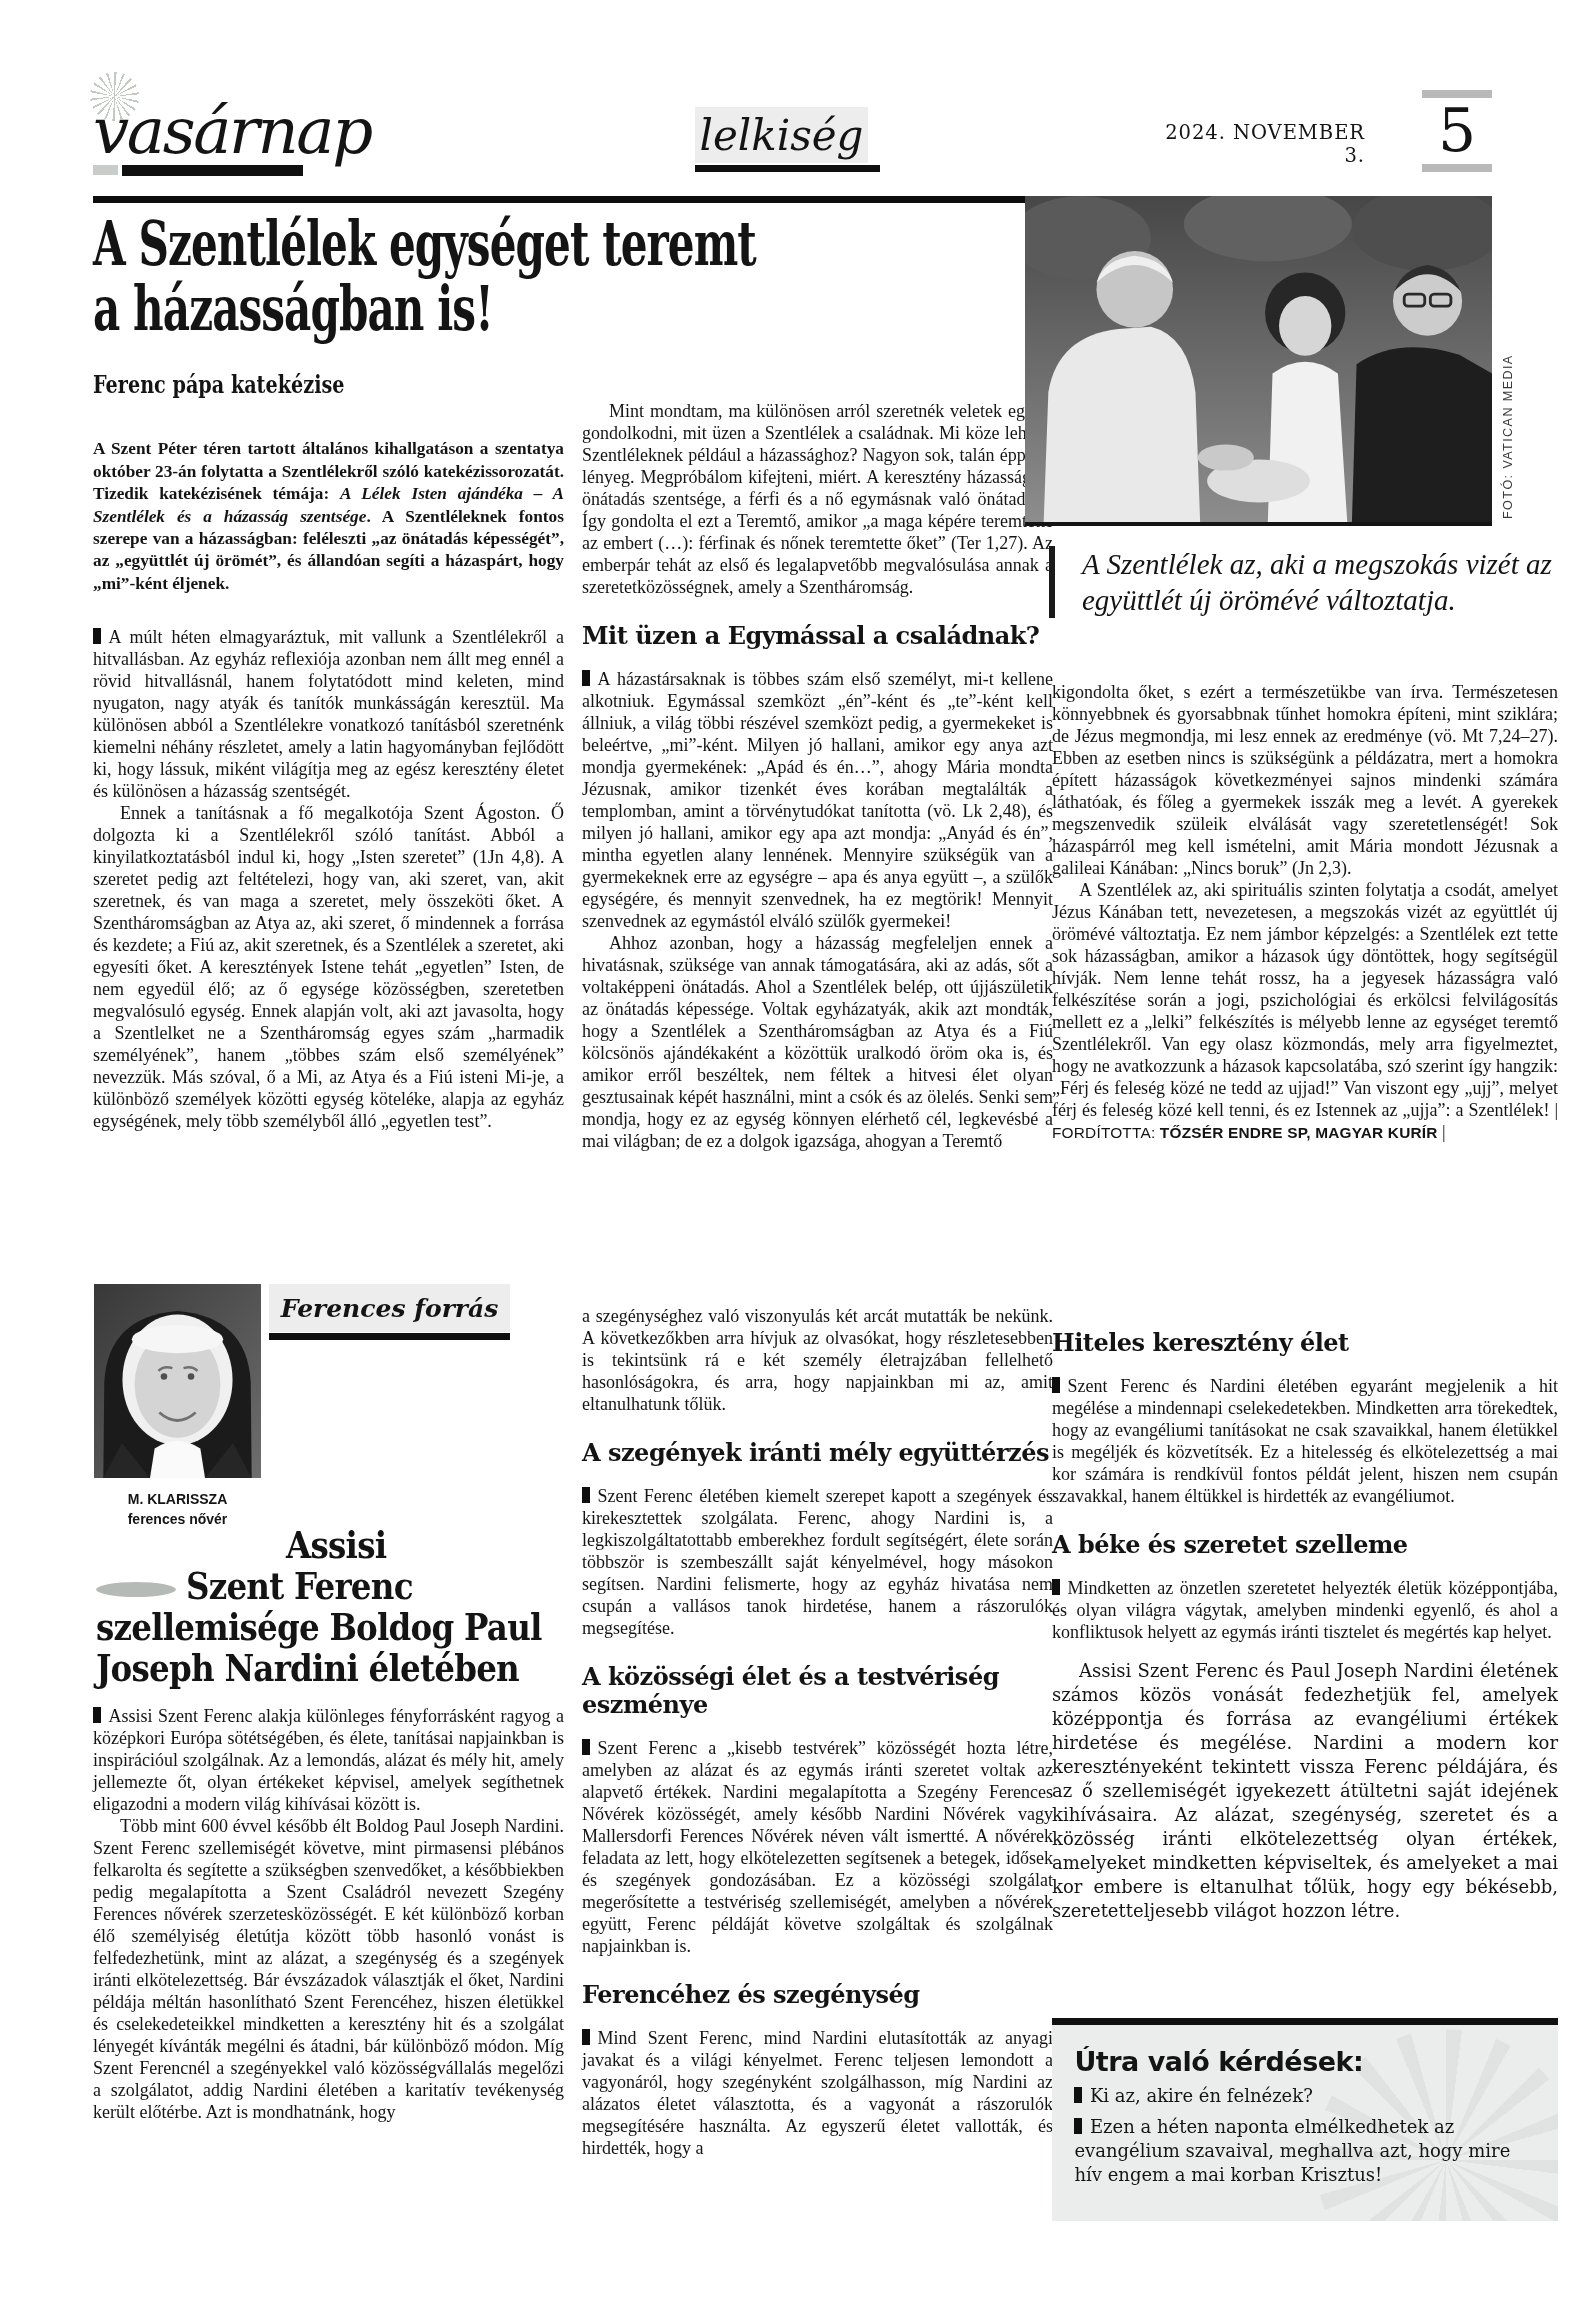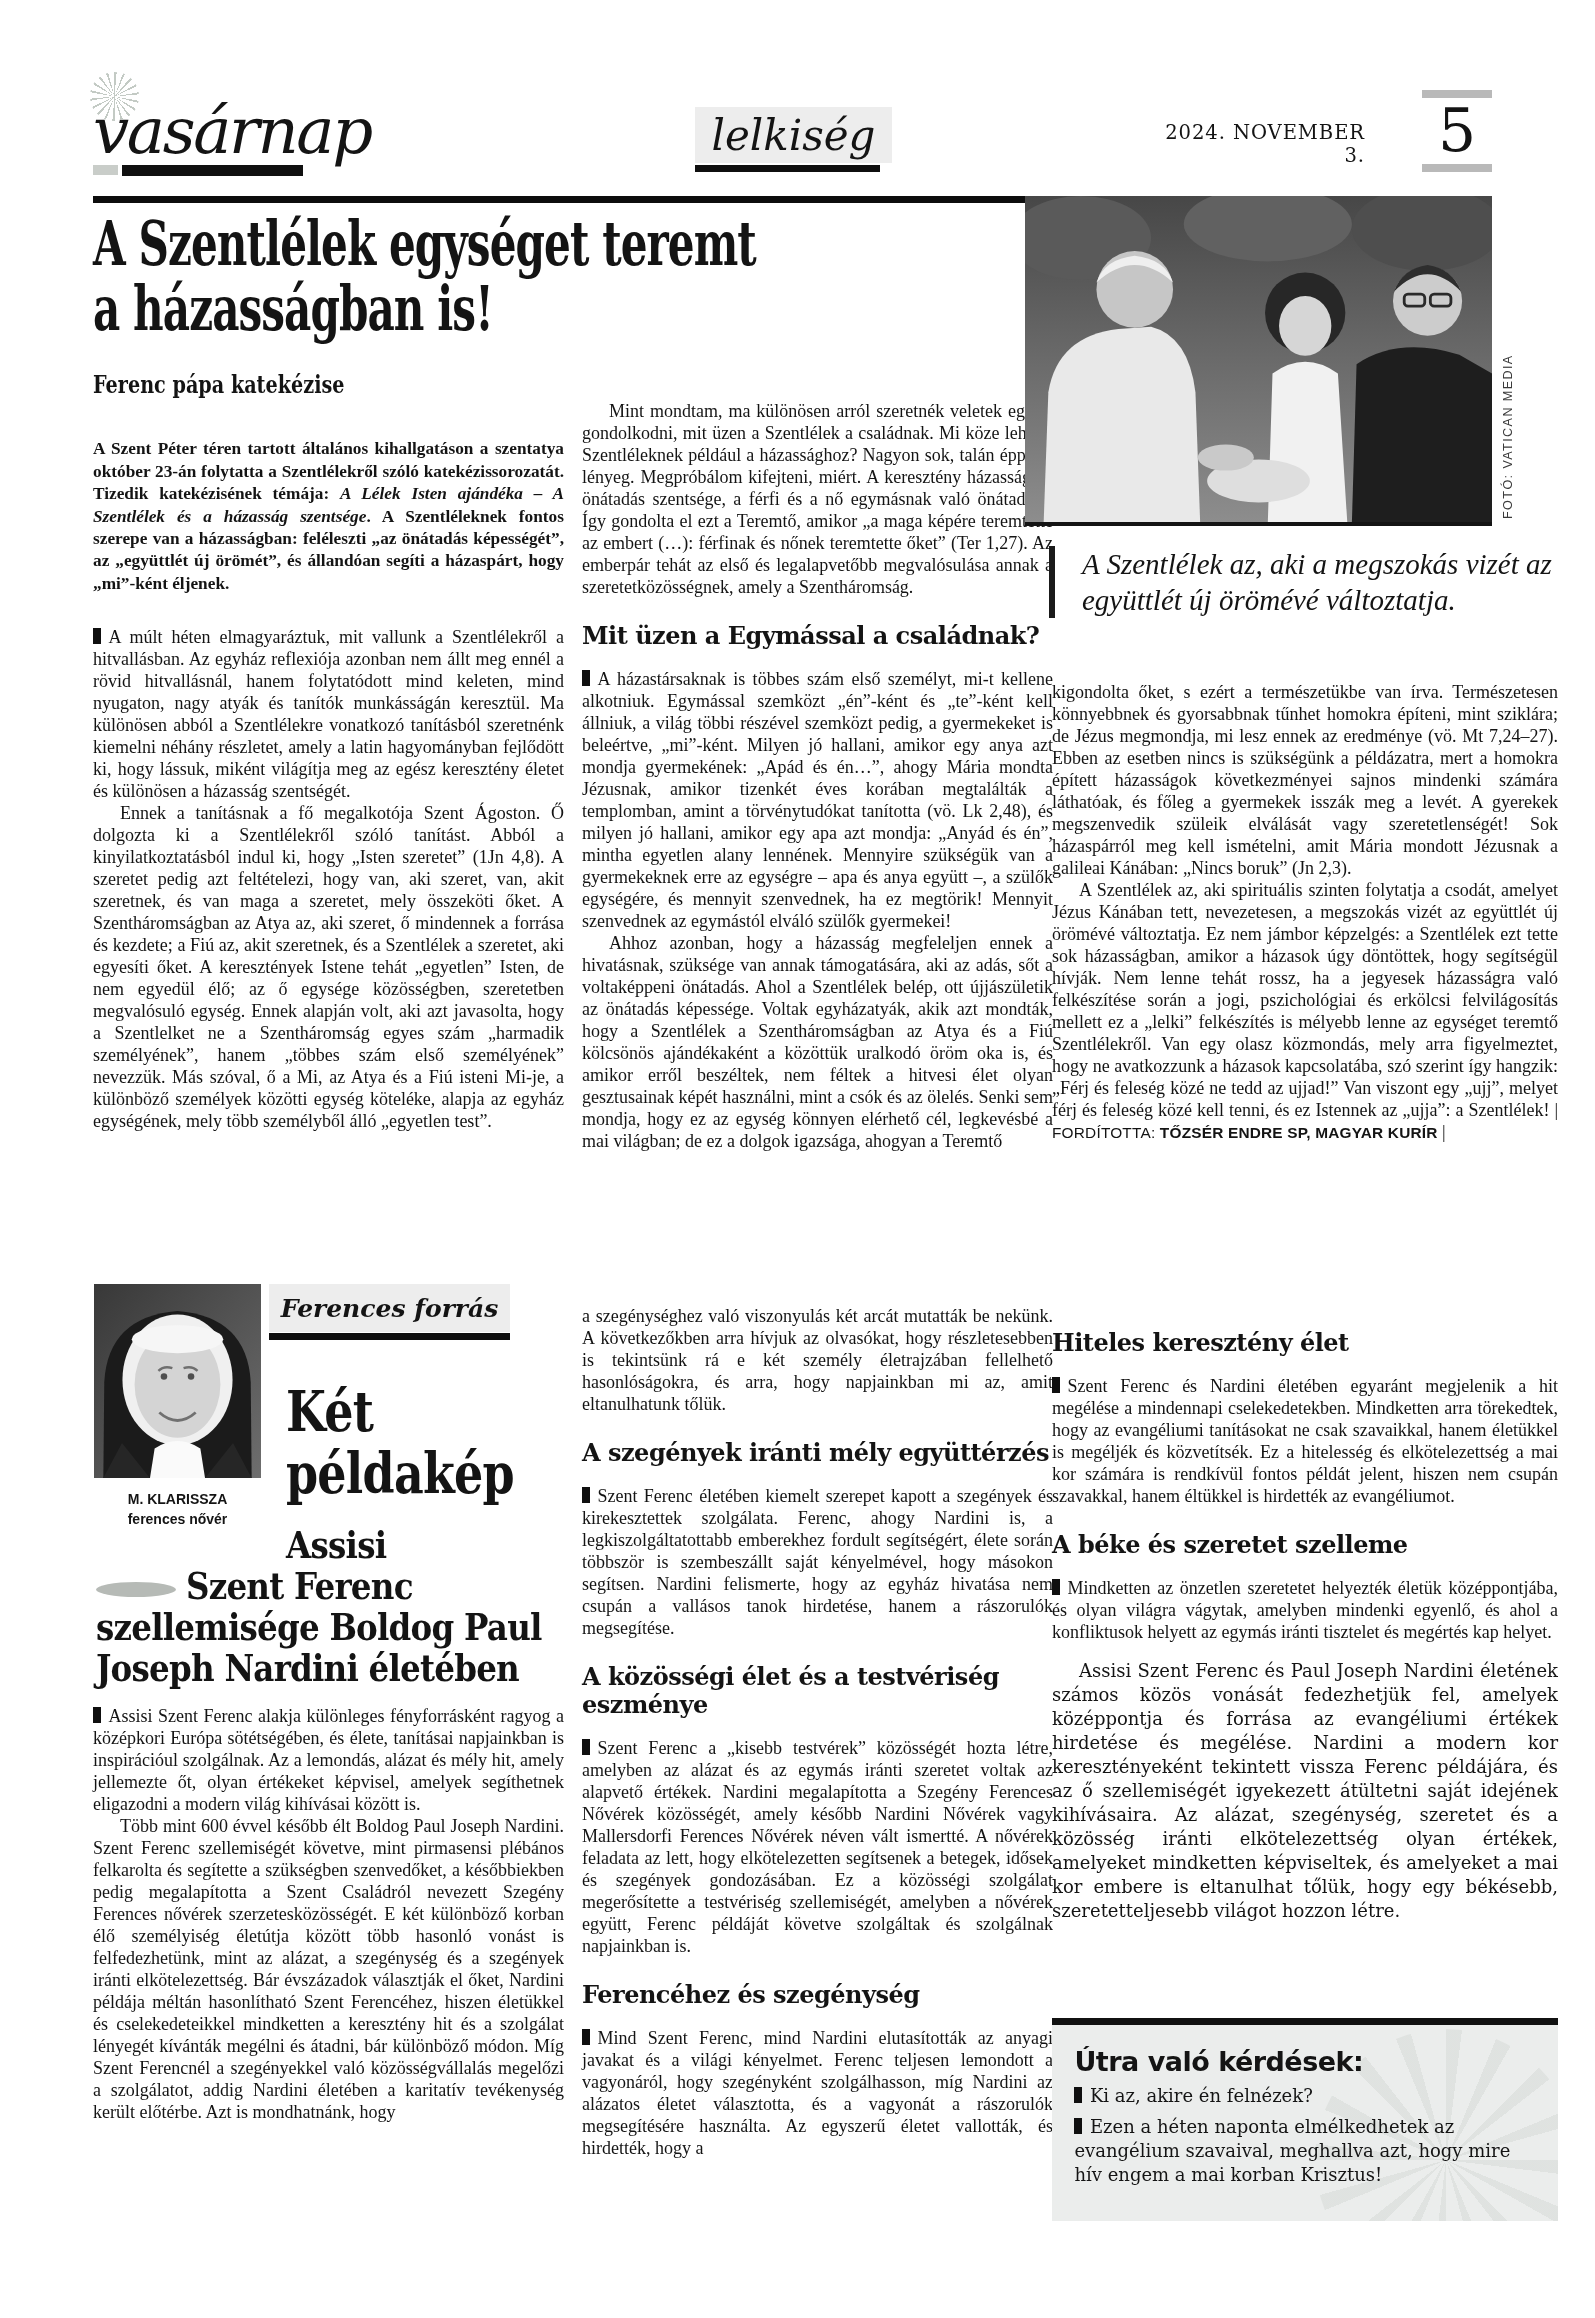--- a/index.html
+++ b/index.html
@@ -9,21 +9,21 @@
   
   .logo { position:absolute; left:93px; top:99px; }
   .logo-text { font-family:"DejaVu Serif", serif; font-style:italic; font-size:64px;
                line-height:65px; letter-spacing:-2.3px; white-space:nowrap; }
   .sun-icon { position:absolute; left:-2.8px; top:-27px; width:49px; height:49px;
               border-radius:50%;
               background:repeating-conic-gradient(#c3cac4 0deg 5deg, transparent 5deg 20deg); }
   .logo-underline-gray  { position:absolute; left:0px;  top:66px; width:25px;  height:9.8px; background:#c9cdc9; }
   .logo-underline-black { position:absolute; left:29px; top:66px; width:181px; height:10.7px; background:#101010; }
 
-  .section-box { position:absolute; left:695px; top:107px; width:197px; height:56px;
+  .section-box { position:absolute; left:695px; top:107px; width:173px; height:56px;
                  background:#ededed; display:flex; align-items:center; justify-content:center; }
   .section-text { font-family:"DejaVu Serif", serif; font-style:italic; font-size:42px; }
   .section-bar { position:absolute; left:695px; top:165px; width:185px; height:6.5px; background:#0f0f0f; }
 
   .date-text { position:absolute; left:1154px; top:121px; width:211px; text-align:right;
                font-family:"DejaVu Serif", serif; font-size:19.6px; letter-spacing:0.9px; }
 
   .pagenum-block { position:absolute; left:1422px; top:90px; width:70px; text-align:center; }
   .pagenum-bar { height:7.5px; background:#b9b9b9; }
   .pagenum-num { font-family:"DejaVu Serif", serif; font-size:60px; line-height:62px; padding:1.9px 0 2.8px; }
@@ -221,24 +221,20 @@
   <div class="photo2-caption">
     <div>M. KLARISSZA</div>
     <div>ferences nővér</div>
   </div>
 
   <div class="tag-box">
     <span class="tag-text">Ferences forrás</span>
   </div>
   <div class="tag-bar"></div>
 
-  <h2 class="a2-title" style="margin:0;">
-    <span class="cond">Két</span>
-    <span class="cond">példakép</span>
-  </h2>
 
   <div class="a2-sub sub-assisi"><span class="cond">Assisi</span></div>
   <div class="deco-ellipse"></div>
   <div class="a2-sub sub-szentferenc"><span class="cond">Szent Ferenc</span></div>
   <div class="a2-sub sub-line3"><span class="cond">szellemisége Boldog Paul</span></div>
   <div class="a2-sub sub-line4"><span class="cond">Joseph Nardini életében</span></div>
 
   <div class="a2-col1">
       <p class="para"><span class="pmark"></span>Assisi Szent Ferenc alakja különleges fényforrásként ragyog a középkori Európa sötétségében, és élete, tanításai napjainkban is inspirációul szolgálnak. Az a lemondás, alázat és mély hit, amely jellemezte őt, olyan értékeket képvisel, amelyek segíthetnek eligazodni a modern világ kihívásai között is.</p>
       <p class="para indent">Több mint 600 évvel később élt Boldog Paul Joseph Nardini. Szent Ferenc szellemiségét követve, mint pirmasensi plébános felkarolta és segítette a szükségben szenvedőket, a későbbiekben pedig megalapította a Szent Családról nevezett Szegény Ferences nővérek szerzetesközösségét. E két különböző korban élő személyiség életútja között több hasonló vonást is felfedezhetünk, mint az alázat, a szegénység és a szegények iránti elkötelezettség. Bár évszázadok választják el őket, Nardini példája méltán hasonlítható Szent Ferencéhez, hiszen életükkel és cselekedeteikkel mindketten a keresztény hit és a szolgálat lényegét kívánták megélni és átadni, bár különböző módon. Míg Szent Ferencnél a szegényekkel való közösségvállalás megelőzi a szolgálatot, addig Nardini életében a karitatív tevékenység került előtérbe. Azt is mondhatnánk, hogy</p>

